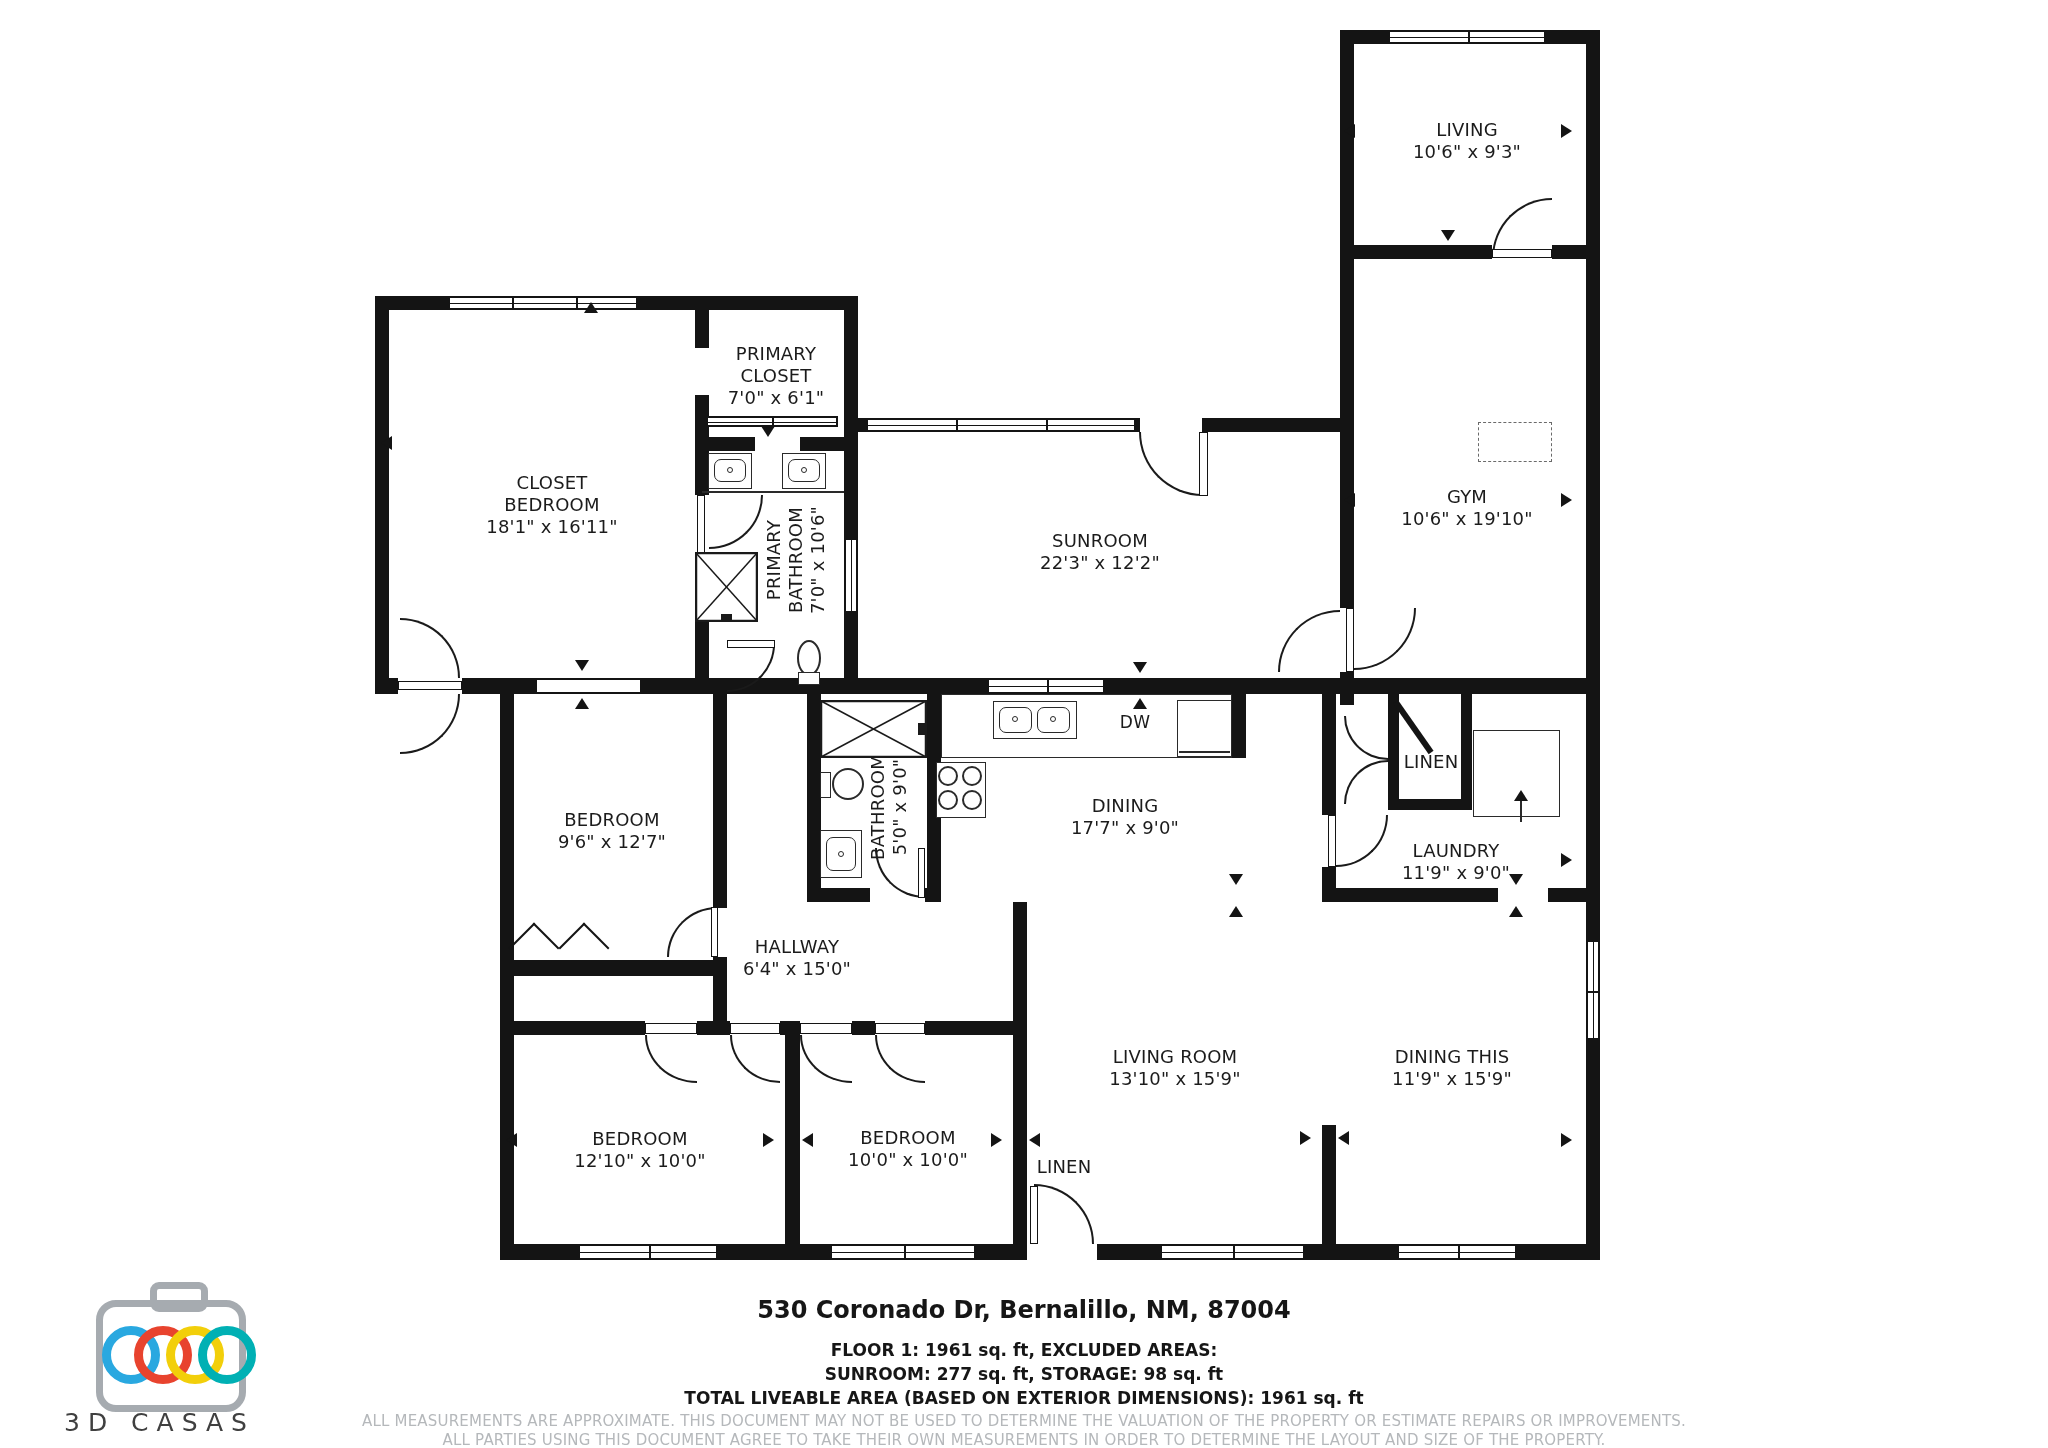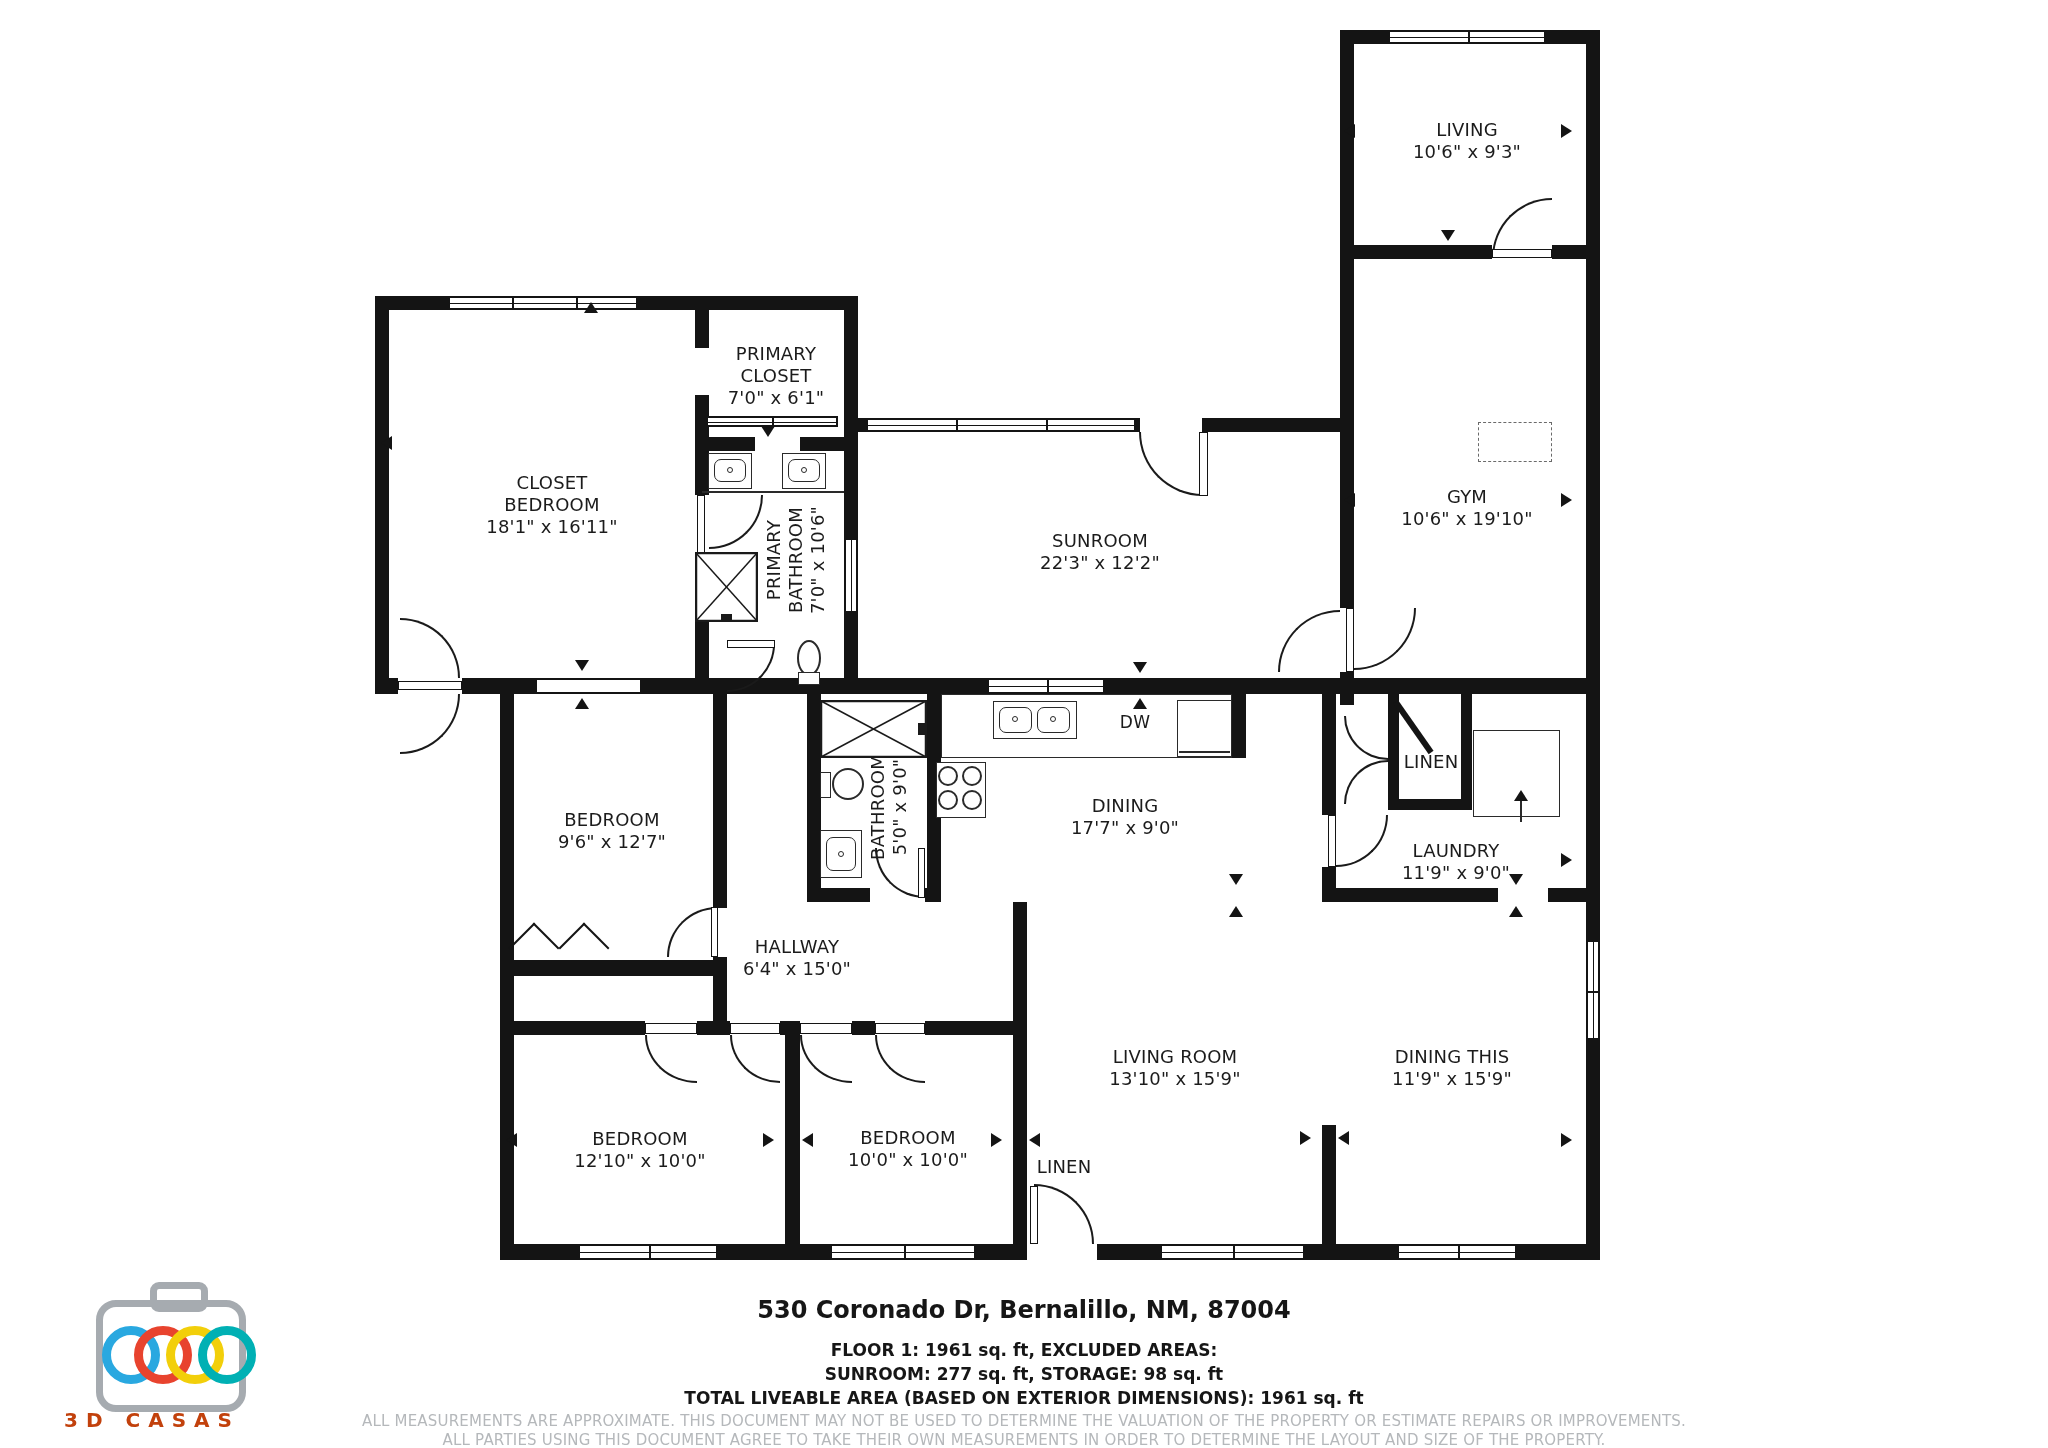--- a/index.html
+++ b/index.html
@@ -36,21 +36,21 @@
        font-size:18px;line-height:1.22;color:#1b1b1b;white-space:nowrap;letter-spacing:.2px;}
   .lbl.vert{transform:translate(-50%,-50%) rotate(-90deg);}
   .rname{white-space:nowrap;}
   .rname.wrap{white-space:normal;margin:0 auto;}
   .footer{position:absolute;left:0;width:2048px;text-align:center;color:#161616;}
   .addr{top:1296px;font-size:24px;font-weight:bold;}
   .fl{font-size:17px;font-weight:600;}
   .disc{font-size:15px;font-weight:500;color:#b5b8bb;letter-spacing:.2px;}
   .ring{position:absolute;width:58px;height:58px;border:9px solid #888;border-radius:50%;box-sizing:border-box;}
   .lbody{position:absolute;border:7px solid #a6abb0;box-sizing:border-box;border-radius:20px;}
-  .brand{position:absolute;left:64px;top:1408px;font-size:20px;font-weight:bold;letter-spacing:8px;color:#c2410c;}
+  .brand{position:absolute;left:64px;top:1408px;font-size:25px;font-weight:normal;letter-spacing:8px;color:#404040;}
 </style>
 </head>
 <body>
 
 <div id="canvas">
 
   <div>
 
     <div class="w" style="left:1340px;top:30px;width:260px;height:14px"></div>
     <div class="w" style="left:1340px;top:44px;width:14px;height:564px"></div>

